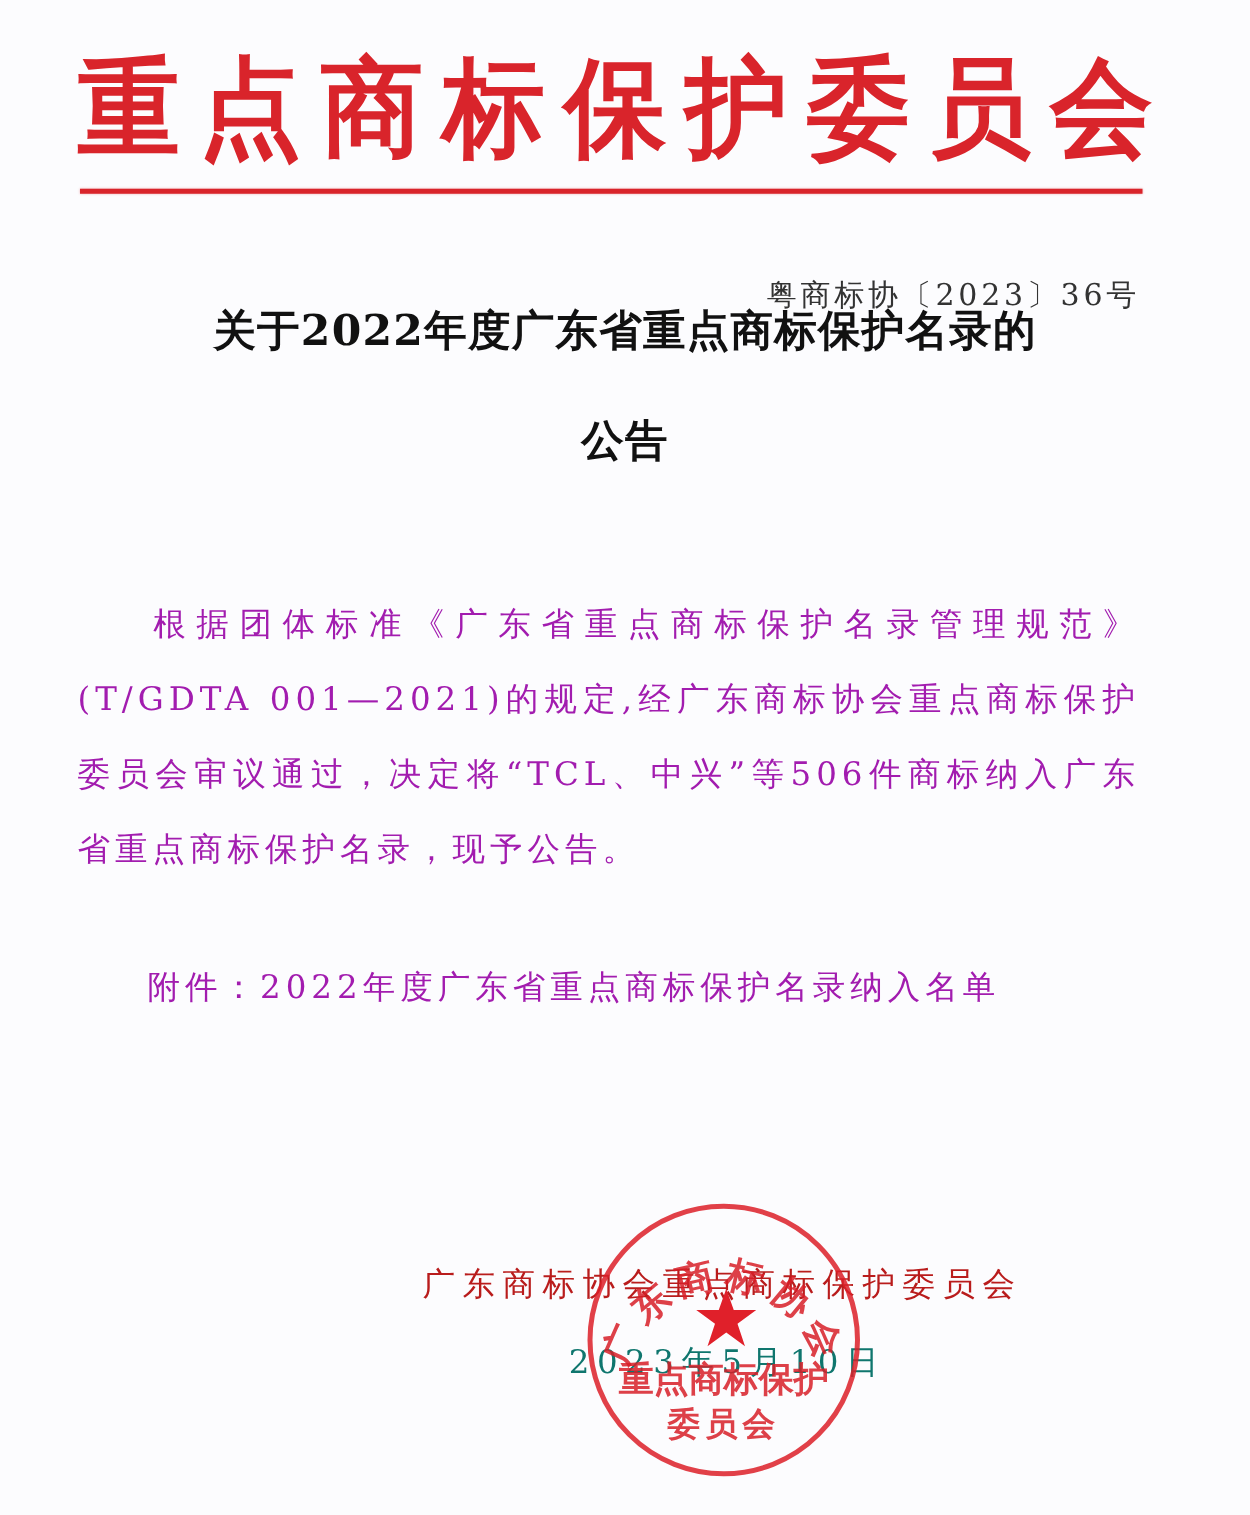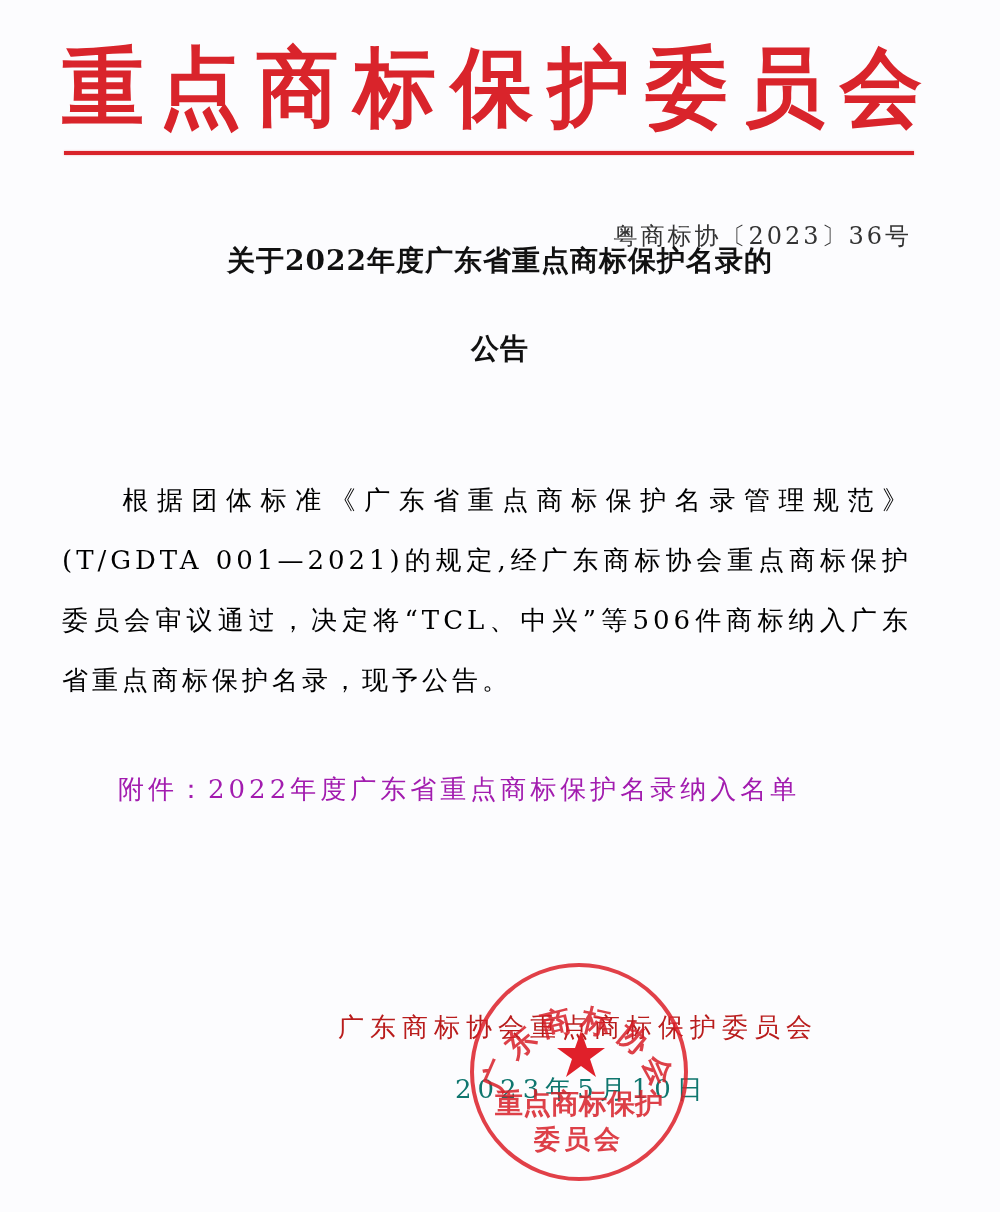--- a/index.html
+++ b/index.html
@@ -19,27 +19,27 @@
     position: absolute; left: 64px; top: 151px; width: 850px; height: 4px; background: #d9242b;
     box-shadow: 0 0 2px rgba(217,36,43,0.4);
   }
   .doc-number {
     position: absolute; right: 88px; top: 172px; font-size: 24px; color: #333;
     letter-spacing: 3px;
     margin-top: 48px;
   }
   .title {
     position: absolute; left: 0; width: 1000px; text-align: center; font-weight: bold;
-    font-size: 28px; color: #111; letter-spacing: 1px;
+    font-size: 34px; color: #111; letter-spacing: 1px;
   }
   .title.l1 { top: 242px; }
   .title.l2 { top: 330px; font-family: Liberation Mono, monospace; }
   .body-text {
     position: absolute; left: 62px; top: 470px; width: 850px;
-    font-size: 26px; line-height: 60px; color: #000000; letter-spacing: 4px;
+    font-size: 26px; line-height: 60px; color: #a21caf; letter-spacing: 4px;
     text-align: justify;
   }
   .body-text .indent { display: inline-block; width: 56px; }
   .attachment {
     position: absolute; left: 118px; top: 772px; font-size: 26px; color: #a21caf; letter-spacing: 4px;
   }
   .sign-org {
     position: absolute; left: 338px; top: 1010px; font-size: 26px; color: #b91c1c; letter-spacing: 6px;
   }
   .sign-date {

